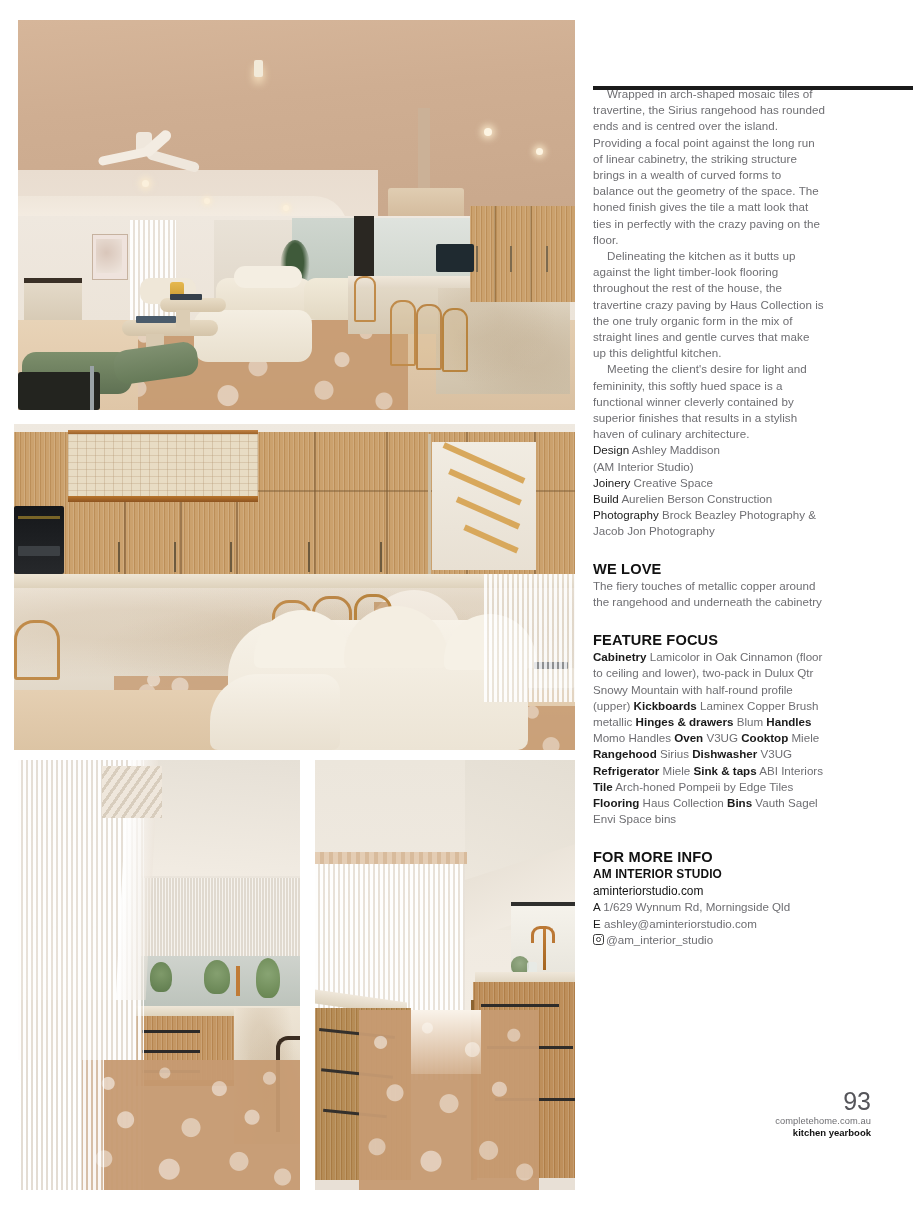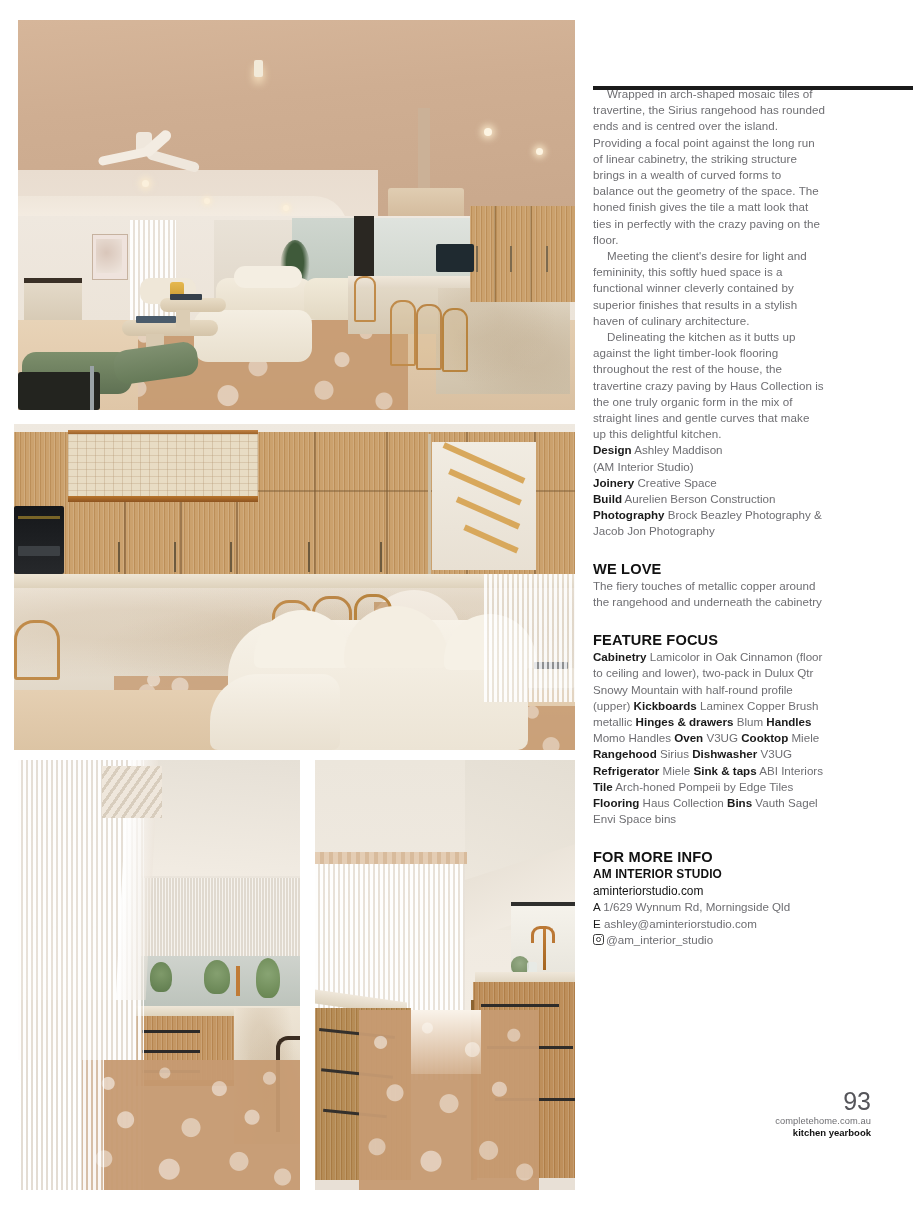--- a/index.html
+++ b/index.html
@@ -67,21 +67,21 @@
   }
   .body-copy{
     margin:0;color:#6e6e72;
     font-size:11.6px;line-height:16.2px;
     letter-spacing:.005em;
     text-align:left;
   }
   .body-copy p{margin:0;}
   .body-copy p.ind{text-indent:14px;}
   .credit{color:#6e6e72;font-size:11.6px;line-height:16.2px;}
-  .credit b{color:#1a1a1a;font-weight:700;text-align:center;}
+  .credit b{color:#1a1a1a;font-weight:400;text-align:center;}
 
   h2.sec{
     margin:0;color:#111;font-weight:700;
     font-size:14.6px;letter-spacing:.012em;line-height:17px;
   }
   .sec-body{
     margin:0;color:#6e6e72;font-size:11.6px;line-height:16.2px;
   }
   .sec-body b{color:#1a1a1a;font-weight:700;}
 
@@ -340,22 +340,22 @@
       <div style="position:absolute;left:96px;top:250px;width:70px;height:64px;background:linear-gradient(180deg,rgba(255,252,246,.9),rgba(255,250,240,.2));"></div>
     </div>
   </div>
 
   <div class="rule"></div>
 
   <div class="textcol">
 
     <div class="body-copy">
       <p class="ind">Wrapped in arch-shaped mosaic tiles of travertine, the Sirius rangehood has rounded ends and is centred over the island. Providing a focal point against the long run of linear cabinetry, the striking structure brings in a wealth of curved forms to balance out the geometry of the space. The honed finish gives the tile a matt look that ties in perfectly with the crazy paving on the floor.</p>
+      <p class="ind">Delineating the kitchen as it butts up against the light timber-look flooring throughout the rest of the house, the travertine crazy paving by Haus Collection is the one truly organic form in the mix of straight lines and gentle curves that make up this delightful kitchen.</p>
       <p class="ind">Meeting the client's desire for light and femininity, this softly hued space is a functional winner cleverly contained by superior finishes that results in a stylish haven of culinary architecture.</p>
-      <p class="ind">Delineating the kitchen as it butts up against the light timber-look flooring throughout the rest of the house, the travertine crazy paving by Haus Collection is the one truly organic form in the mix of straight lines and gentle curves that make up this delightful kitchen.</p>
     </div>
 
     <div class="credit">
       <span><b>Design</b></span>
       <span>Ashley Maddison</span><br>
       <span>(AM Interior Studio)</span><br>
       <span><b>Joinery</b></span>
       <span>Creative Space</span><br>
       <span><b>Build</b></span>
       <span>Aurelien Berson Construction</span><br>

